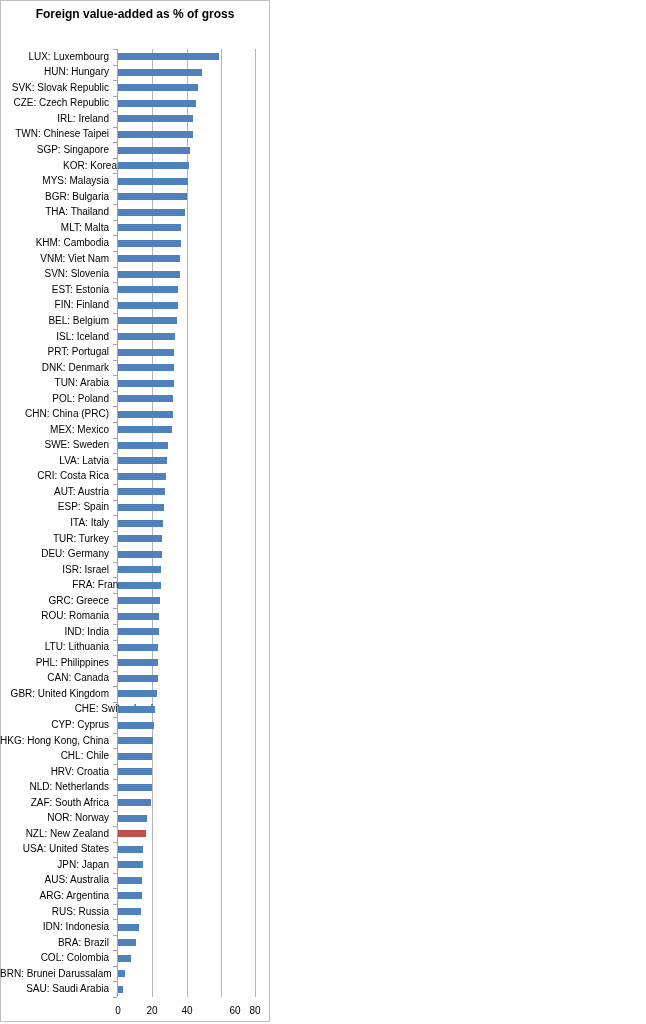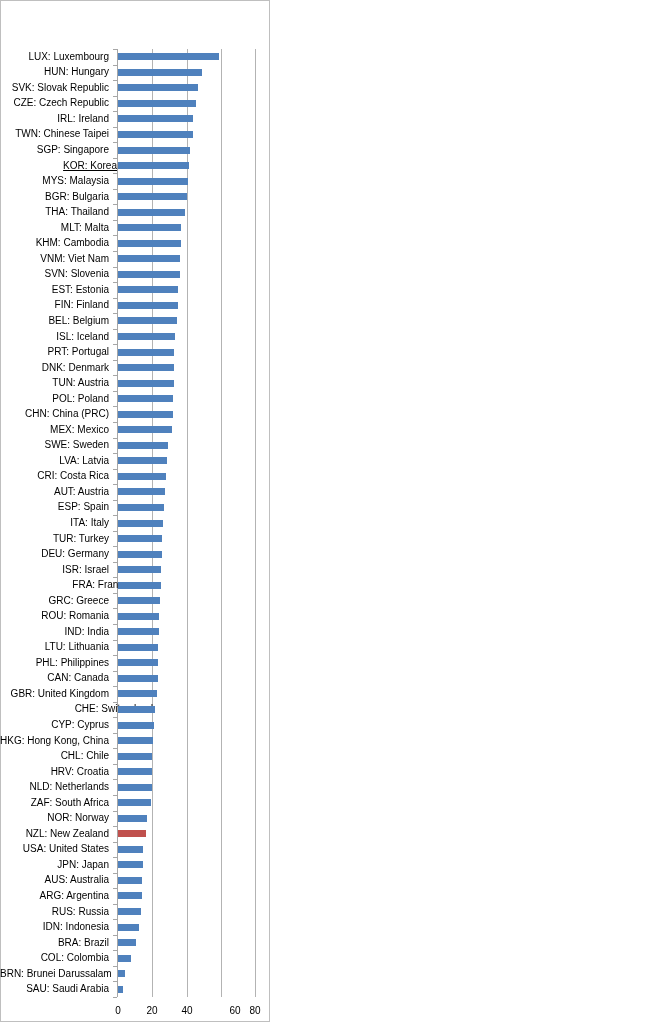--- a/index.html
+++ b/index.html
@@ -16,20 +16,21 @@
                font-size: 10px; line-height: 12px; color: #000; white-space: nowrap; }
   .bar { position: absolute; left: 118px; height: 7px; }
   .xtick { position: absolute; top: 1005px; font-size: 10px; color: #000;
            width: 20px; text-align: center; }
 </style>
 </head>
 <body>
 
 <div class="frame"></div>
 <div class="title">
+  <div>Foreign value-added as % of gross</div>
 </div>
 
 <div id="grid-layer">
     <div class="grid" style="left: 152px; top: 49px; height: 948px; bottom: auto;"></div>
     <div class="grid" style="left: 187px; top: 49px; height: 948px; bottom: auto;"></div>
     <div class="grid" style="left: 221px; top: 49px; height: 948px; bottom: auto;"></div>
     <div class="grid" style="left: 255px; top: 49px; height: 948px; bottom: auto;"></div>
   </div>
 <div class="axis-y"></div>
 <div id="rows">
@@ -47,21 +48,21 @@
     <div class="bar" style="top: 100px; width: 78px; background: rgb(79, 129, 189);"></div>
     <div class="row-label" style="left: 0px; right: auto; width: 109px; top: 113px;">IRL: Ireland</div>
     <div class="tick-y" style="top: 111px;"></div>
     <div class="bar" style="top: 115px; width: 75px; background: rgb(79, 129, 189);"></div>
     <div class="row-label" style="left: 0px; right: auto; width: 109px; top: 128px;">TWN: Chinese Taipei</div>
     <div class="tick-y" style="top: 127px;"></div>
     <div class="bar" style="top: 131px; width: 75px; background: rgb(79, 129, 189);"></div>
     <div class="row-label" style="left: 0px; right: auto; width: 109px; top: 144px;">SGP: Singapore</div>
     <div class="tick-y" style="top: 142px;"></div>
     <div class="bar" style="top: 147px; width: 72px; background: rgb(79, 129, 189);"></div>
-    <div class="row-label" style="left: 0px; right: auto; width: 117px; top: 160px; text-decoration: underline;">KOR: Korea</div>
+    <div class="row-label" style="left: 0px; right: auto; width: 117px; top: 160px;">KOR: Korea</div>
     <div class="tick-y" style="top: 158px;"></div>
     <div class="bar" style="top: 162px; width: 71px; background: rgb(79, 129, 189);"></div>
     <div class="row-label" style="left: 0px; right: auto; width: 109px; top: 175px;">MYS: Malaysia</div>
     <div class="tick-y" style="top: 173px;"></div>
     <div class="bar" style="top: 178px; width: 70px; background: rgb(79, 129, 189);"></div>
     <div class="row-label" style="left: 0px; right: auto; width: 109px; top: 191px;">BGR: Bulgaria</div>
     <div class="tick-y" style="top: 189px;"></div>
     <div class="bar" style="top: 193px; width: 69px; background: rgb(79, 129, 189);"></div>
     <div class="row-label" style="left: 0px; right: auto; width: 109px; top: 206px;">THA: Thailand</div>
     <div class="tick-y" style="top: 204px;"></div>
@@ -89,21 +90,21 @@
     <div class="bar" style="top: 317px; width: 59px; background: rgb(79, 129, 189);"></div>
     <div class="row-label" style="left: 0px; right: auto; width: 109px; top: 331px;">ISL: Iceland</div>
     <div class="tick-y" style="top: 329px;"></div>
     <div class="bar" style="top: 333px; width: 57px; background: rgb(79, 129, 189);"></div>
     <div class="row-label" style="left: 0px; right: auto; width: 109px; top: 346px;">PRT: Portugal</div>
     <div class="tick-y" style="top: 344px;"></div>
     <div class="bar" style="top: 349px; width: 56px; background: rgb(79, 129, 189);"></div>
     <div class="row-label" style="left: 0px; right: auto; width: 109px; top: 362px;">DNK: Denmark</div>
     <div class="tick-y" style="top: 360px;"></div>
     <div class="bar" style="top: 364px; width: 56px; background: rgb(79, 129, 189);"></div>
-    <div class="row-label" style="left: 0px; right: auto; width: 109px; top: 377px;">TUN: Austria</div>
+    <div class="row-label" style="left: 0px; right: auto; width: 109px; top: 377px;">TUN: Arabia</div>
     <div class="tick-y" style="top: 375px;"></div>
     <div class="bar" style="top: 380px; width: 56px; background: rgb(79, 129, 189);"></div>
     <div class="row-label" style="left: 0px; right: auto; width: 109px; top: 393px;">POL: Poland</div>
     <div class="tick-y" style="top: 391px;"></div>
     <div class="bar" style="top: 395px; width: 55px; background: rgb(79, 129, 189);"></div>
     <div class="row-label" style="left: 0px; right: auto; width: 109px; top: 408px;">CHN: China (PRC)</div>
     <div class="tick-y" style="top: 406px;"></div>
     <div class="bar" style="top: 411px; width: 55px; background: rgb(79, 129, 189);"></div>
     <div class="row-label" style="left: 0px; right: auto; width: 109px; top: 424px;">MEX: Mexico</div>
     <div class="tick-y" style="top: 422px;"></div>

